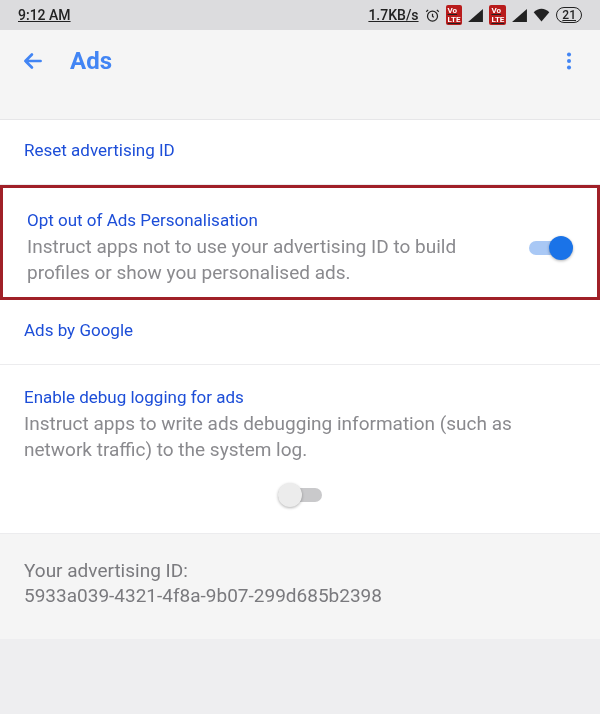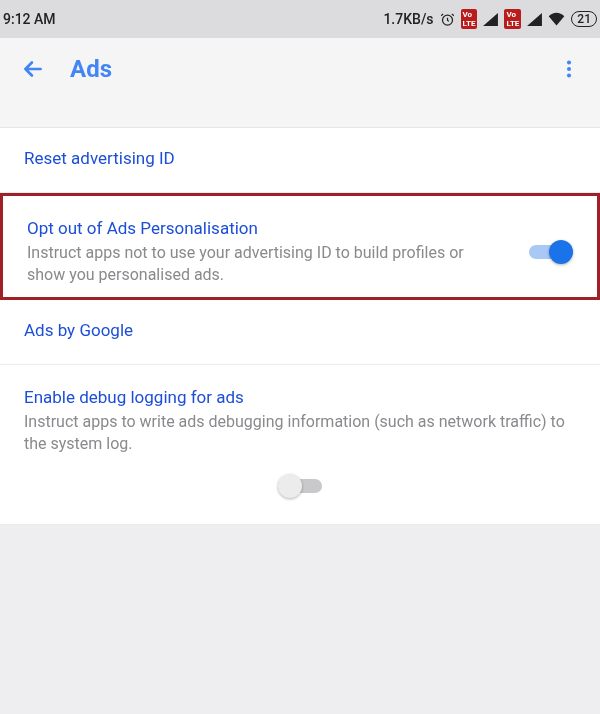--- a/index.html
+++ b/index.html
@@ -1,36 +1,36 @@
 <!DOCTYPE html>
 <html><head>
   <meta charset="utf-8">
   <style>
     * { margin: 0; padding: 0; box-sizing: border-box; font-family: Roboto, -apple-system, sans-serif; }
     body { width: 600px; height: 714px; background: #eeeef0; overflow: hidden; }
     
-    .status-bar { height: 38px; background: #dcdcde; display: flex; align-items: center; justify-content: space-between; padding: 0 3px; font-size: 14px; color: #222; font-weight: 500; }
+    .status-bar { height: 30px; background: #dcdcde; display: flex; align-items: center; justify-content: space-between; padding: 0 18px; font-size: 14px; color: #222; font-weight: 500; text-decoration: underline; }
     .status-right { display: flex; align-items: center; gap: 6px; }
     .status-right span { display: inline-flex; align-items: center; }
     .vo-badge { background: #b91c1c; color: #fff; font-size: 8px; padding: 1px 2px; border-radius: 2px; font-weight: bold; }
     .battery-box { display: inline-flex; align-items: center; border: 1.5px solid #222; border-radius: 8px; padding: 0 5px; font-size: 12px; height: 16px; }
     
     .app-bar { height: 62px; background: #f5f5f5; display: flex; align-items: center; padding: 0 12px; }
     .back-arrow { color: #4285f4; padding: 8px; cursor: pointer; }
     .app-title { color: #4285f4; font-size: 24px; font-weight: 700; margin-left: 16px; flex: 1; }
     .more-dots { color: #4285f4; padding: 8px; cursor: pointer; }
     
     .hr-top { height: 28px; background: #f5f5f5; border-bottom: 1px solid #e6e6e8; }
     
     .content { background: #fff; }
     .row { padding: 20px 24px; border-bottom: 1px solid #ececee; }
     .row-flex { display: flex; align-items: center; gap: 20px; }
     .row-text { flex: 1; }
     .row-title { font-size: 17px; color: #1d4ed8; margin-bottom: 4px; }
-    .row-sub { font-size: 16px; color: #8a8a8e; line-height: 1.35; }
+    .row-sub { font-size: 19px; color: #8a8a8e; line-height: 1.35; }
     
     .highlight-box { border: 3px solid #a02028; padding: 22px 24px 12px; background: #fff; display: flex; align-items: center; gap: 36px; }
     
     .toggle { width: 44px; height: 24px; position: relative; flex-shrink: 0; }
     .toggle-track { position: absolute; top: 5px; left: 0; right: 0; height: 14px; border-radius: 7px; }
     .toggle-thumb { position: absolute; width: 24px; height: 24px; border-radius: 50%; top: 0; box-shadow: 0 1px 3px rgba(0,0,0,0.3); }
     .toggle.on .toggle-track { background: #a9c8f5; }
     .toggle.on .toggle-thumb { right: 0; background: #1a73e8; }
     .toggle.off .toggle-track { background: #c9c9cb; }
     .toggle.off .toggle-thumb { left: 0; background: #ececec; }
@@ -119,14 +119,18 @@
     <div class="row-text">
       <div class="row-title">Enable debug logging for ads</div>
       <div class="row-sub">Instruct apps to write ads debugging information (such as network traffic) to the system log.</div>
     </div>
     <div class="toggle off">
       <div class="toggle-track"></div>
         <div class="toggle-thumb"></div>
     </div>
   </div>
 
+  <div class="id-row">
+    <div class="row-sub">Your advertising ID:</div>
+    <div class="row-sub">5933a039-4321-4f8a-9b07-299d685b2398</div>
+  </div>
 
 </div>
 
 </body></html>

